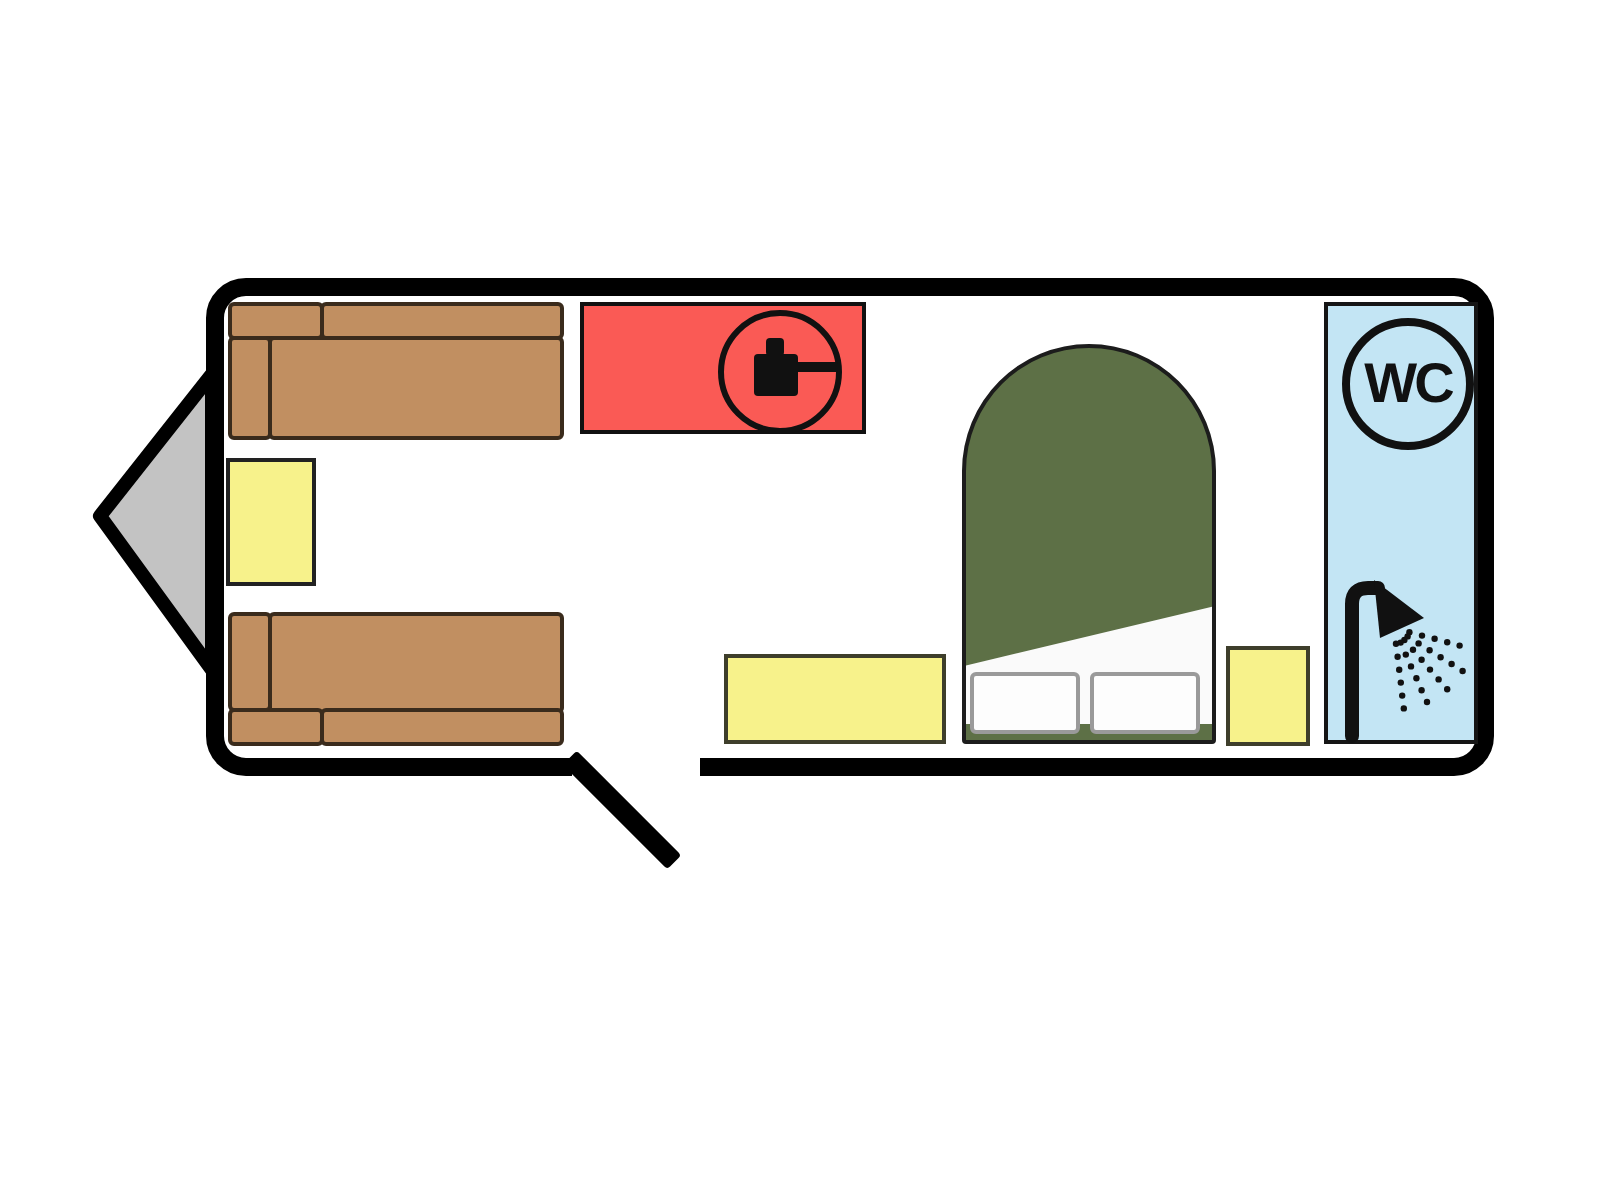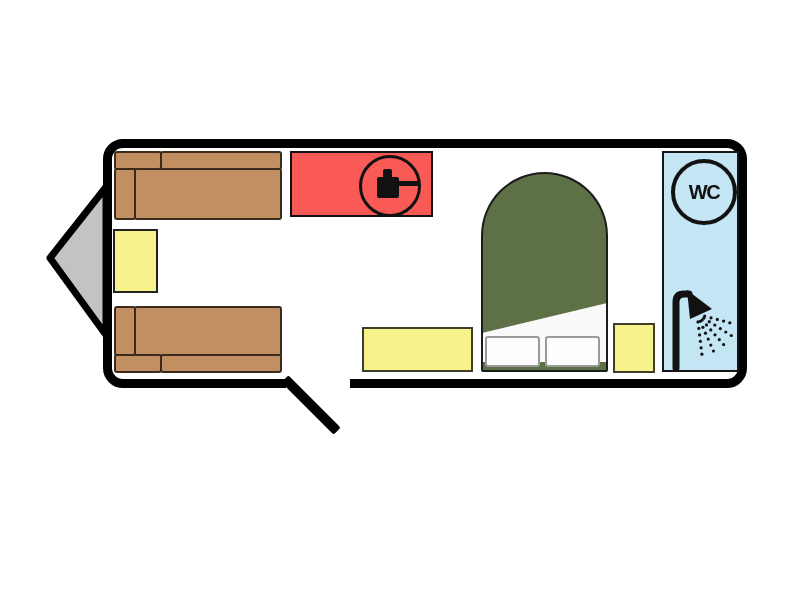--- a/index.html
+++ b/index.html
@@ -64,21 +64,21 @@
   .pillow-left  { left: 2px; }
   .pillow-right { left: 62px; }
 
   
   .bathroom { left: 662px; top: 151px; width: 77px; height: 221px; background: #c3e5f4; border: 2px solid #151515; }
   .wc-roundel {
     left: 671px; top: 159px; width: 66px; height: 66px;
     border: 4px solid #111; border-radius: 50%;
     display: flex; align-items: center; justify-content: center;
   }
-  .wc-label { font-size: 20px; font-weight: bold; color: #111; letter-spacing: -1.5px; }
+  .wc-label { font-size: 28px; font-weight: bold; color: #111; letter-spacing: -1.5px; }
   .shower-svg { left: 664px; top: 288px; }
 </style>
 </head>
 <body>
 
 <div class="canvas">
 
   <svg class="abs hitch-svg" width="75" height="170" viewBox="0 0 75 170">
     <polygon points="66,12 10,83 66,160" fill="#c3c3c3" stroke="#000" stroke-width="7" stroke-linejoin="round"></polygon>
   </svg>

